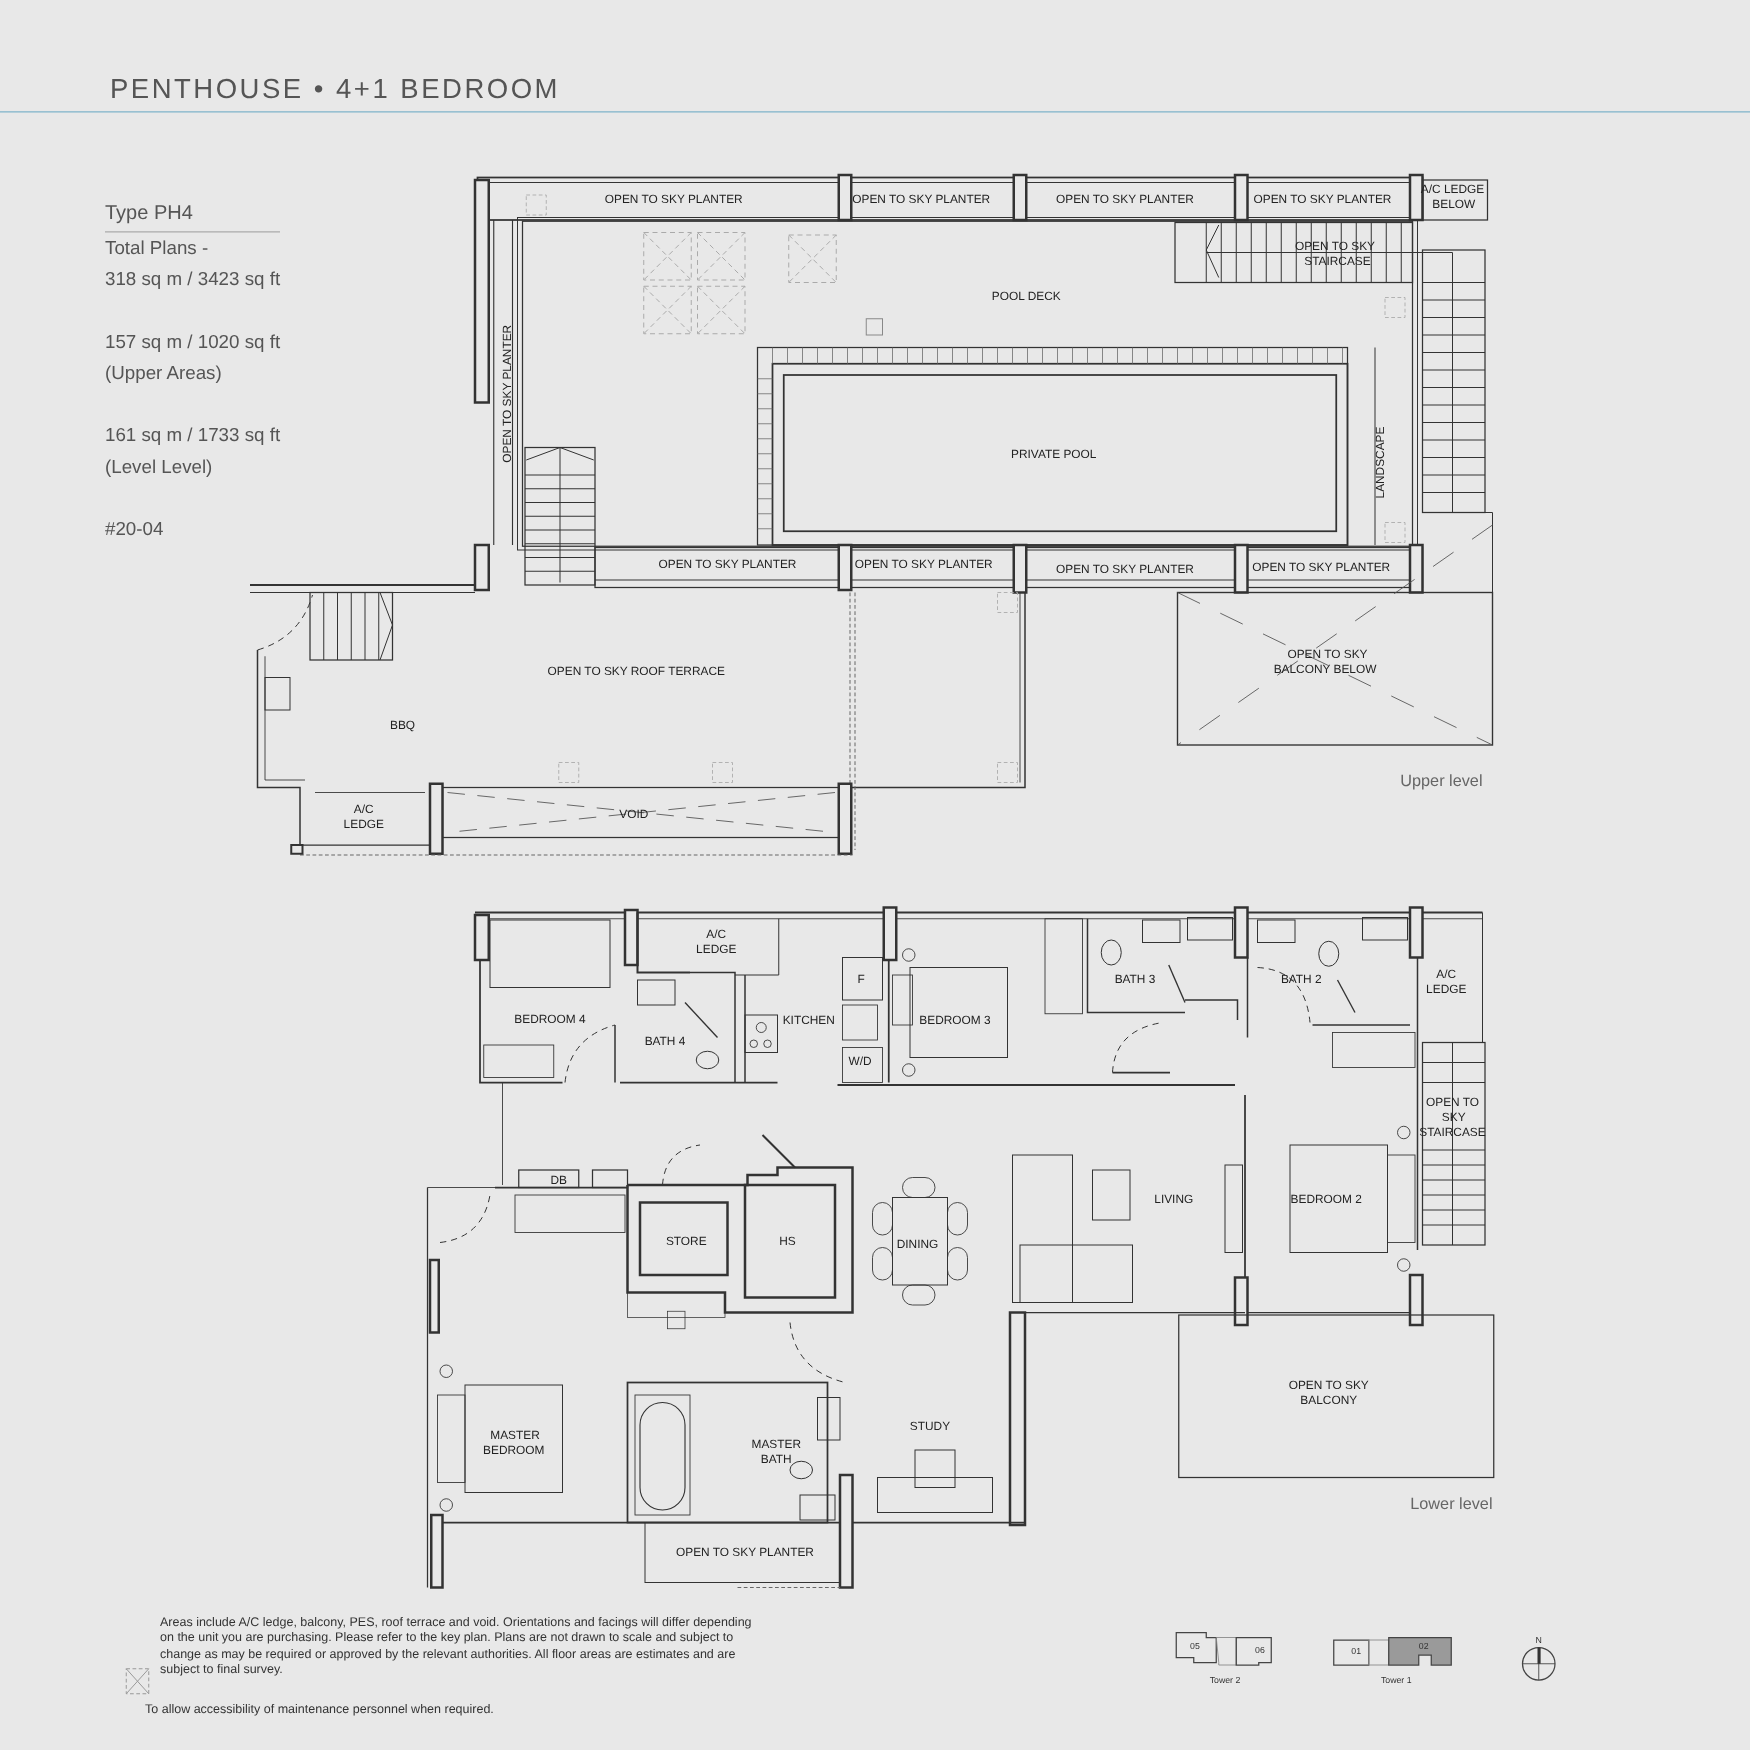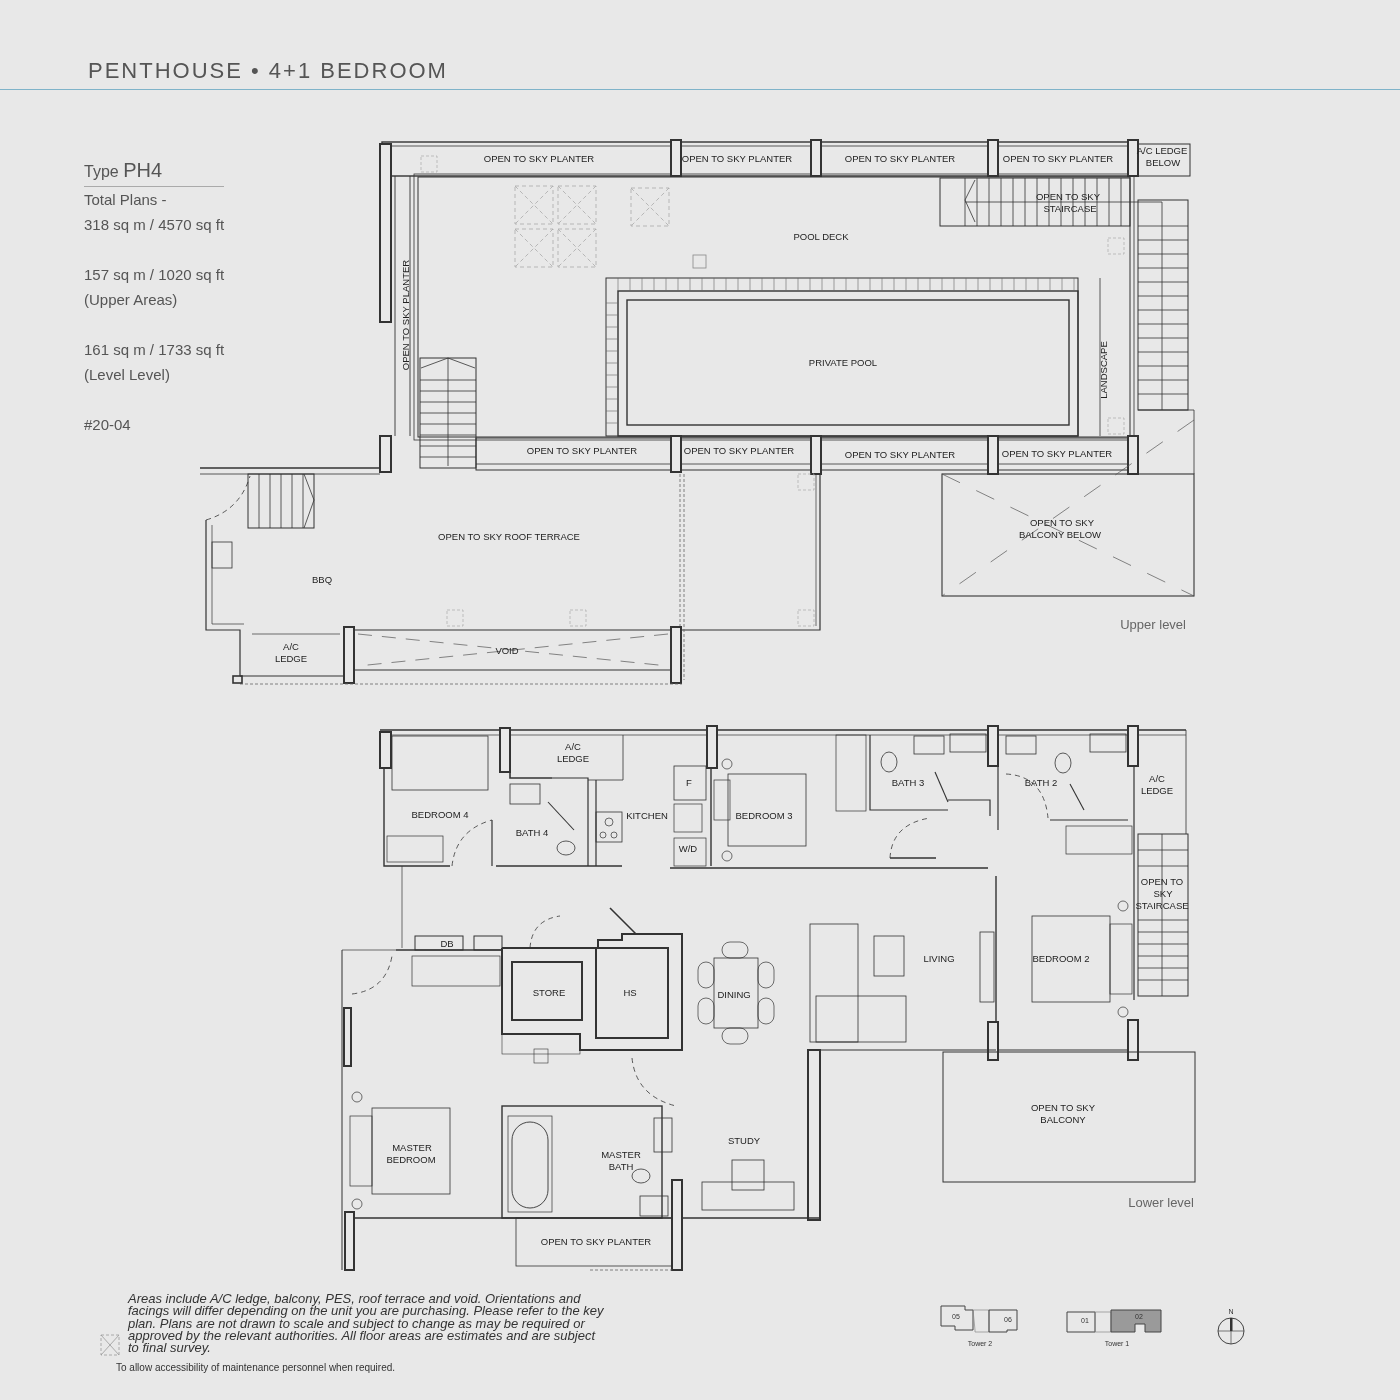--- a/index.html
+++ b/index.html
@@ -1,45 +1,45 @@
 <!DOCTYPE html>
 <html><head>
 <meta charset="utf-8">
 <style>
   html,body{margin:0;padding:0;}
   body{width:1400px;height:1400px;background:#e8e8e8;position:relative;overflow:hidden;font-family:"Liberation Sans",sans-serif;color:#3a3a3a;}
   .title{position:absolute;left:88px;top:58px;font-size:22px;letter-spacing:2px;color:#555;font-family:"Liberation Sans",sans-serif;}
   .title-rule{position:absolute;left:0;top:89px;width:1400px;height:1px;background:#7fb3c9;}
   .info{position:absolute;left:84px;top:158px;width:150px;font-family:"Liberation Sans",sans-serif;font-size:15px;color:#555;}
   .info .type{font-size:16px;padding-bottom:2px;border-bottom:1px solid #aaa;width:140px;}
-  .info .type b{font-weight:normal;font-size:20px;}
+  .info .type b{font-weight:normal;font-size:16px;}
   .info div{line-height:25px;}
   .gap{height:25px;}
   svg.plan{position:absolute;left:0;top:0;}
   .lbl{font-family:"Liberation Sans",sans-serif;font-size:9.5px;fill:#222;}
   .lvl{font-family:"Liberation Sans",sans-serif;font-size:13px;fill:#666;}
-  .note{position:absolute;left:128px;top:1293px;width:480px;font-size:13px;line-height:12.3px;color:#333;font-style:italic;}
+  .note{position:absolute;left:128px;top:1293px;width:480px;font-size:10px;line-height:12.3px;color:#333;}
   .note2{position:absolute;left:116px;top:1341px;font-size:10px;color:#333;margin-top:21px;}
   .maint-icon{position:absolute;left:100px;top:1334px;width:20px;height:22px;}
   .keyplan{position:absolute;left:935px;top:1302px;}
   .ktext{font-size:7px;fill:#333;font-family:"Liberation Sans",sans-serif;}
 </style>
 </head>
 <body>
 
 <div class="title">PENTHOUSE • 4+1 BEDROOM</div>
 <div class="title-rule"></div>
 
 <div class="info">
   <div class="type">
     <span>Type</span>
     <b>PH4</b>
   </div>
   <div>Total Plans -</div>
-  <div>318 sq m / 4570 sq ft</div>
+  <div>318 sq m / 3423 sq ft</div>
   <div class="gap"></div>
   <div>157 sq m / 1020 sq ft</div>
   <div>(Upper Areas)</div>
   <div class="gap"></div>
   <div>161 sq m / 1733 sq ft</div>
   <div>(Level Level)</div>
   <div class="gap"></div>
   <div>#20-04</div>
 </div>
 

